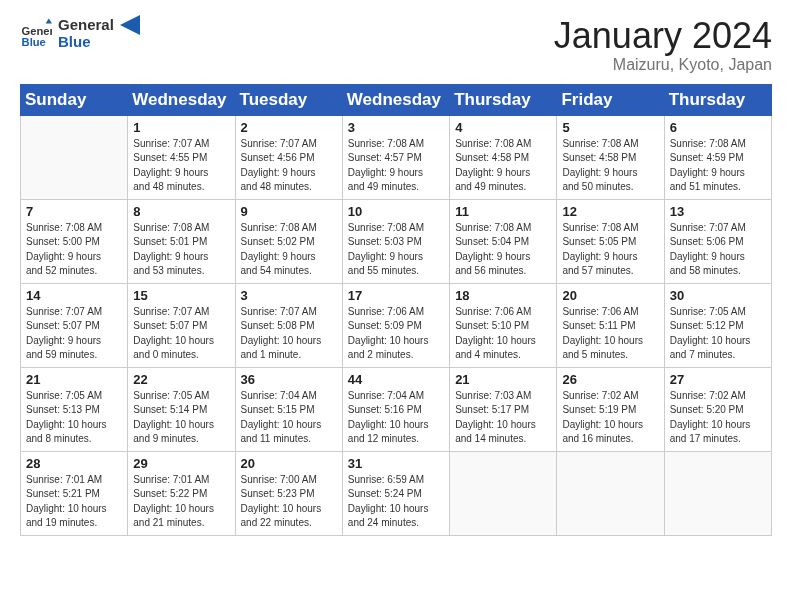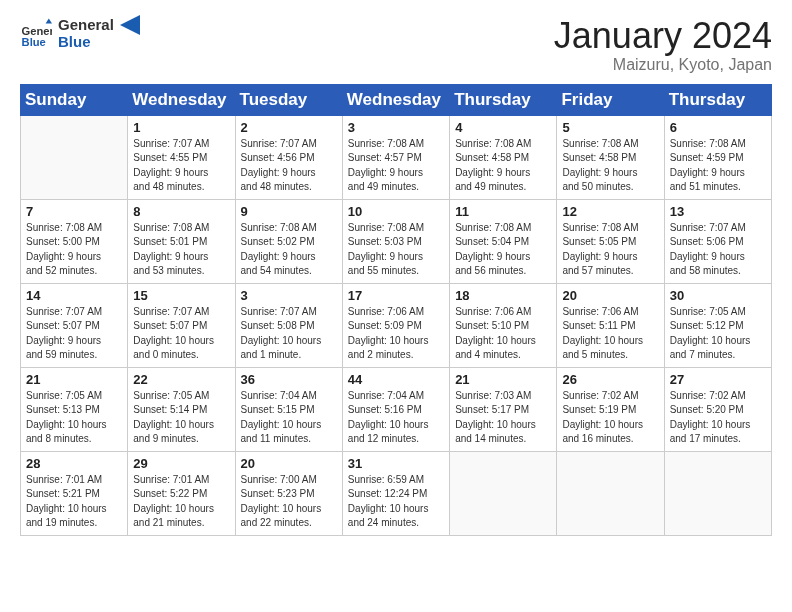--- a/index.html
+++ b/index.html
@@ -340,21 +340,21 @@
           <td>
             <span class="day-num">20</span>
             <div class="day-info" style="white-space: pre-line;">Sunrise: 7:00 AM
 Sunset: 5:23 PM
 Daylight: 10 hours
 and 22 minutes.</div>
           </td>
           <td>
             <span class="day-num">31</span>
             <div class="day-info" style="white-space: pre-line;">Sunrise: 6:59 AM
-Sunset: 12:24 PM
+Sunset: 5:24 PM
 Daylight: 10 hours
 and 24 minutes.</div>
           </td>
           <td class="empty"></td>
           <td class="empty"></td>
           <td class="empty"></td>
         </tr>
       </tbody>
   </table>
 </div>

